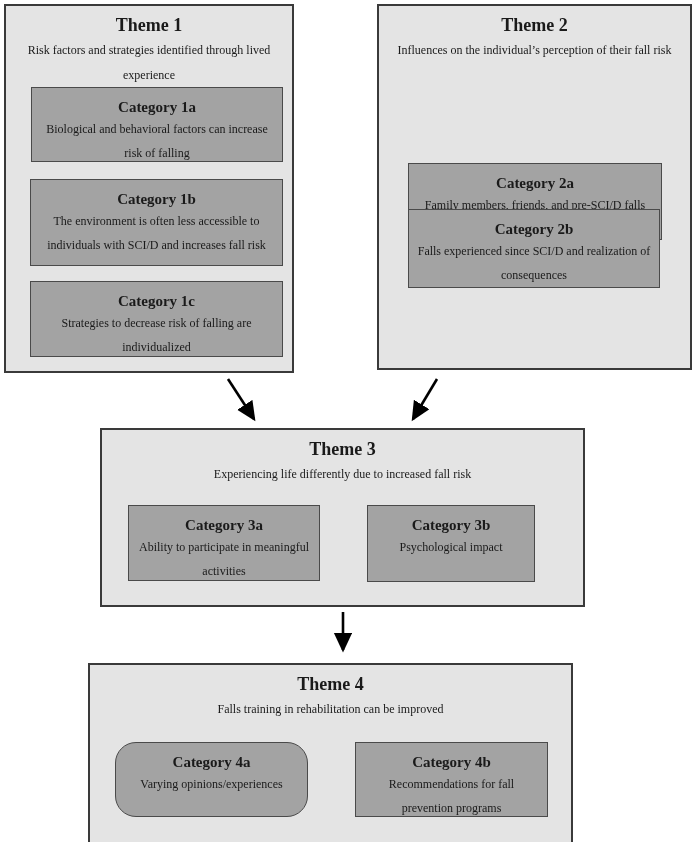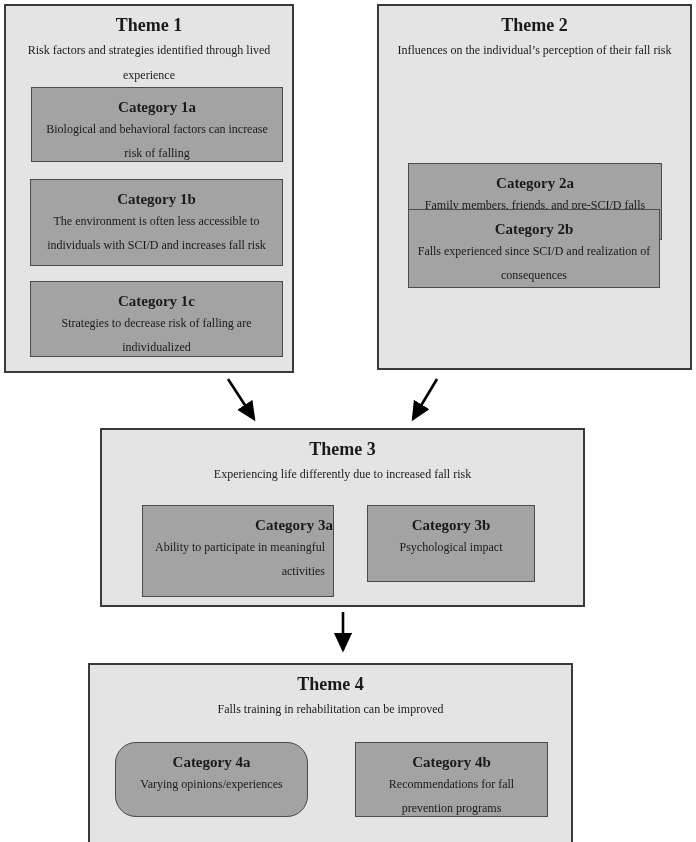--- a/index.html
+++ b/index.html
@@ -54,21 +54,21 @@
     font-size: 12px;
     line-height: 24px;
     margin: 0 8px;
   }
   
   #cat1a { left: 25px;  top: 81px;  width: 252px; height: 75px; }
   #cat1b { left: 24px;  top: 173px; width: 253px; height: 87px; }
   #cat1c { left: 24px;  top: 275px; width: 253px; height: 76px; }
   #cat2a { left: 29px;  top: 112px; width: 254px; height: 77px; margin-top: 45px; }
   #cat2b { left: 29px;  top: 203px; width: 252px; height: 79px; }
-  #cat3a { left: 40px;  top: 75px;  width: 192px; height: 92px; text-align: right; }
+  #cat3a { left: 26px;  top: 75px;  width: 192px; height: 76px; }
   #cat3b { left: 265px; top: 75px;  width: 168px; height: 77px; }
   #cat4a { left: 25px;  top: 77px;  width: 193px; height: 75px; border-radius: 21px; }
   #cat4b { left: 265px; top: 77px;  width: 193px; height: 75px; }
 
   #arrows {
     position: absolute;
     left: 0; top: 0;
     width: 696px; height: 842px;
     pointer-events: none;
   }

